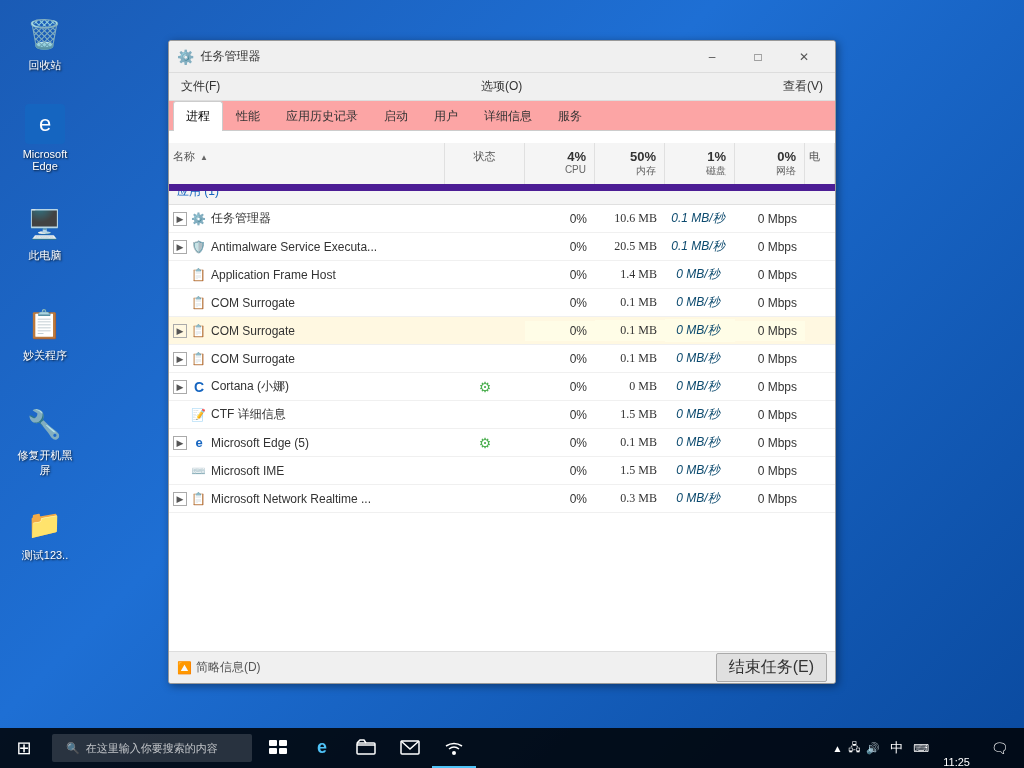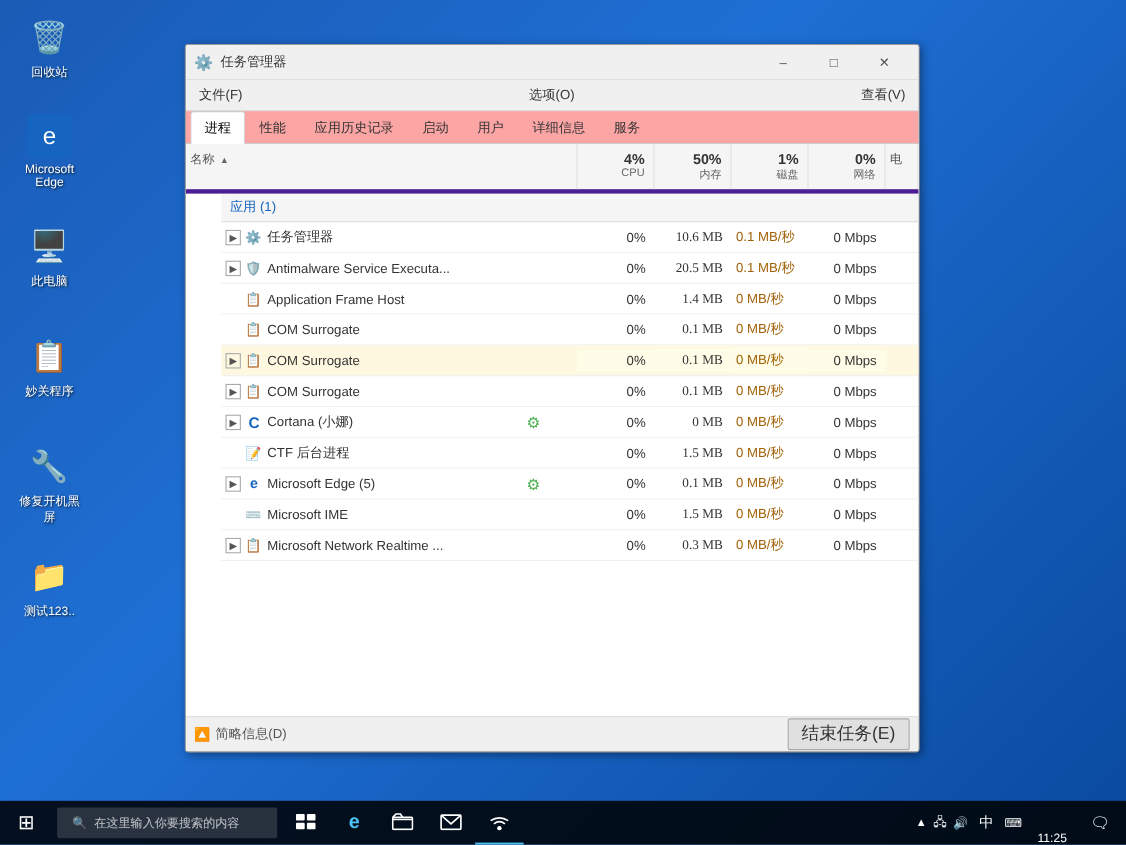--- a/index.html
+++ b/index.html
@@ -206,24 +206,24 @@
     
     .table-container {
       background: white;
       height: 520px;
       overflow: hidden;
       position: relative;
     }
     .table-header {
       display: flex;
       background: #f5f5f5;
-      border-bottom: 4px solid #4c1d95;
+      border-bottom: 7px solid #4c1d95;
       padding: 0;
       position: sticky;
-      top: 0;
+      top: 12px;
     }
     .col-sort-icon {
       display: inline-block;
       font-size: 8px;
       margin-left: 2px;
       color: #666;
     }
     .th {
       padding: 6px 4px;
       font-size: 11px;
@@ -253,21 +253,20 @@
       font-size: 10px;
       color: #666;
       display: block;
     }
 
     
     .table-scroll {
       height: 490px;
       overflow-y: auto;
       overflow-x: auto;
-      margin-left: 32px;
     }
     .table-scroll::-webkit-scrollbar { width: 12px; }
     .table-scroll::-webkit-scrollbar-track { background: #f0f0f0; }
     .table-scroll::-webkit-scrollbar-thumb { background: #c0c0c0; border: 2px solid #f0f0f0; }
 
     .section-header {
       background: #f5f5f5;
       padding: 4px 8px;
       font-size: 12px;
       color: #1565c0;
@@ -294,21 +293,21 @@
     .cell.name-col {
       flex: 1;
       min-width: 200px;
       display: flex;
       align-items: center;
       gap: 4px;
     }
     .cell.status-col { width: 80px; text-align: center; color: #666; font-size: 11px; }
     .cell.cpu-col { width: 70px; text-align: right; padding-right: 8px; color: #333; }
     .cell.mem-col { width: 70px; text-align: right; padding-right: 8px; color: #333; font-family: Liberation Serif, serif; }
-    .cell.disk-col { width: 70px; text-align: left; padding-right: 8px; color: #a16207; }
+    .cell.disk-col { width: 70px; text-align: center; padding-right: 8px; color: #0c4a6e; font-style: italic; }
     .cell.net-col { width: 70px; text-align: right; padding-right: 8px; color: #333; }
     .cell.power-col { width: 30px; }
 
     .expand-btn {
       width: 14px;
       height: 14px;
       border: 1px solid #aaa;
       display: inline-flex;
       align-items: center;
       justify-content: center;
@@ -423,20 +422,23 @@
     <div class="tab">服务</div>
   </div>
 
   <div class="table-container">
 
     <div class="table-header">
       <div class="th name-col">
         <span>名称</span>
         <span class="col-sort-icon">▲</span>
       </div>
+      <div class="th status-col">
+        <span>状态</span>
+      </div>
       <div class="th cpu-col th-metric-header">
         <span class="th-metric-val">4%</span>
         <span class="th-metric-label">CPU</span>
       </div>
       <div class="th mem-col th-metric-header">
         <span class="th-metric-val">50%</span>
         <span class="th-metric-label">内存</span>
       </div>
       <div class="th disk-col th-metric-header">
         <span class="th-metric-val">1%</span>
@@ -553,21 +555,21 @@
         <div class="cell mem-col">0 MB</div>
         <div class="cell disk-col">0 MB/秒</div>
         <div class="cell net-col">0 Mbps</div>
         <div class="cell power-col"></div>
       </div>
 
       <div class="process-row">
         <div class="cell name-col">
           <span style="width:14px;display:inline-block;flex-shrink:0;"></span>
           <span class="process-icon">📝</span>
-          <span class="process-name">CTF 后台进程</span>
+          <span class="process-name">CTF 详细信息</span>
         </div>
         <div class="cell status-col"></div>
         <div class="cell cpu-col">0%</div>
         <div class="cell mem-col">1.5 MB</div>
         <div class="cell disk-col">0 MB/秒</div>
         <div class="cell net-col">0 Mbps</div>
         <div class="cell power-col"></div>
       </div>
 
       <div class="process-row">

